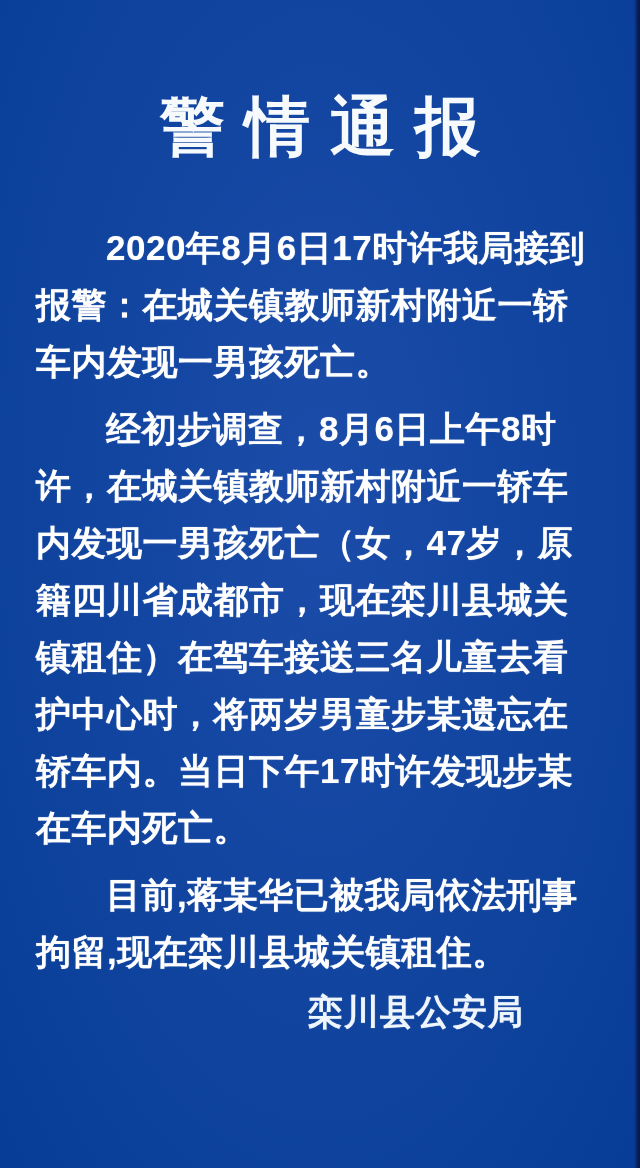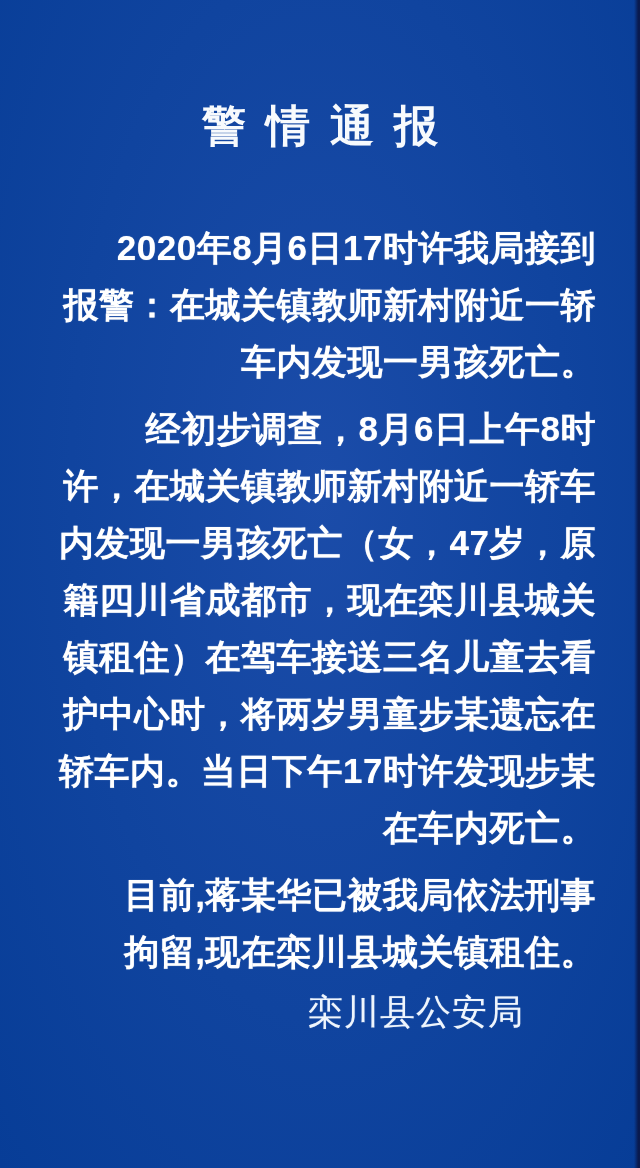--- a/index.html
+++ b/index.html
@@ -24,53 +24,53 @@
     background: linear-gradient(to right, rgba(8,20,70,0), #0a1a4e 70%);
   }
   .title {
     position: absolute;
     top: 94px;
     left: 0;
     width: 100%;
     margin: 0;
     text-align: center;
     font-family: "Liberation Serif", "DejaVu Serif", serif;
-    font-size: 44px;
+    font-size: 65px;
     line-height: 66px;
     font-weight: bold;
     color: #f7fafd;
     letter-spacing: 20px;
     text-indent: 20px;
     white-space: nowrap;
   }
   .content {
     position: absolute;
     top: 219px;
     left: 36px;
     right: 44px;
     color: #ffffff;
   }
   .content p {
     margin: 0 0 10px 0;
     font-size: 35px;
     line-height: 57px;
     font-weight: bold;
     text-indent: 2em;
-    text-align: right;
+    text-align: left;
     letter-spacing: 0.5px;
     text-shadow: 0 0 1px rgba(255,255,255,0.55);
   }
   .signature {
     position: absolute;
     top: 982px;
     left: 308px;
     color: #eef5fd;
     font-size: 35px;
     line-height: 60px;
-    font-weight: normal;
+    font-weight: bold;
     letter-spacing: 1px;
     text-shadow: 0 0 1px rgba(255,255,255,0.5);
     white-space: nowrap;
   }
 </style>
 </head>
 <body>
 
 <div class="poster">
 

